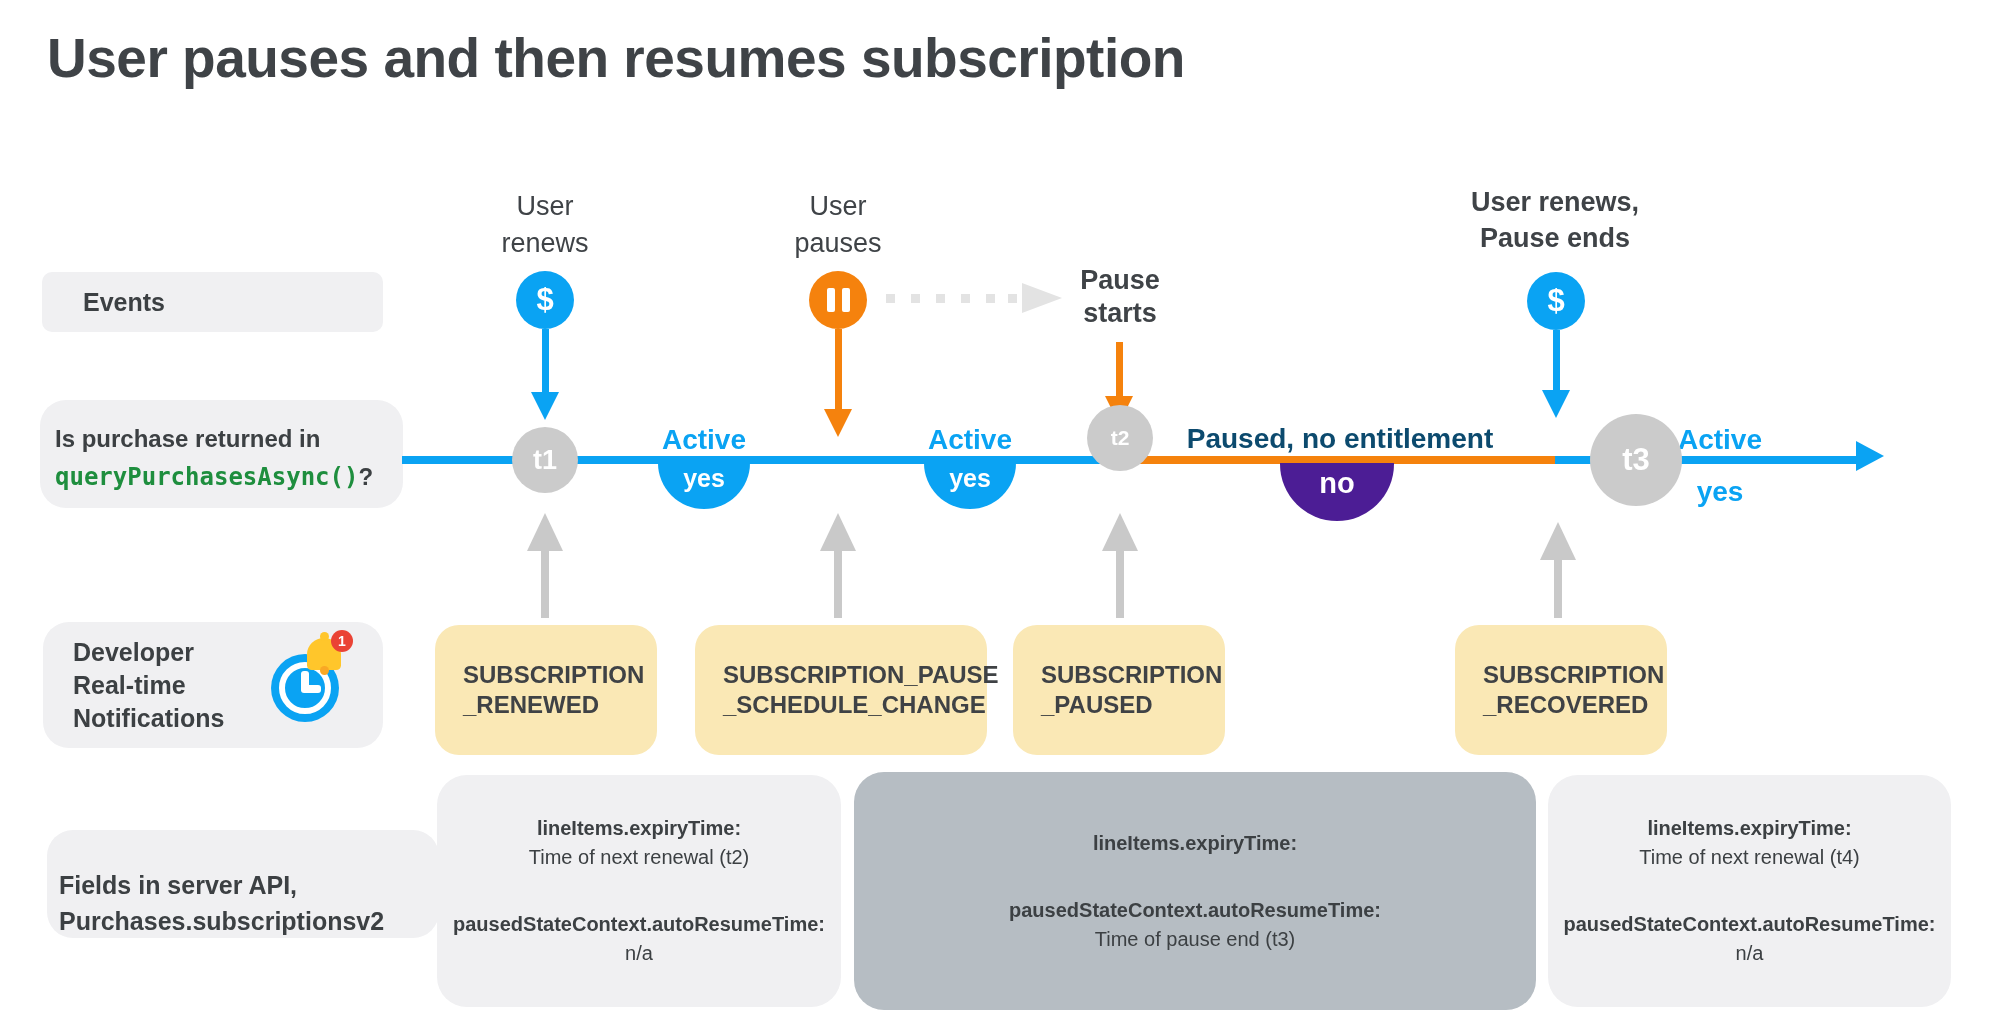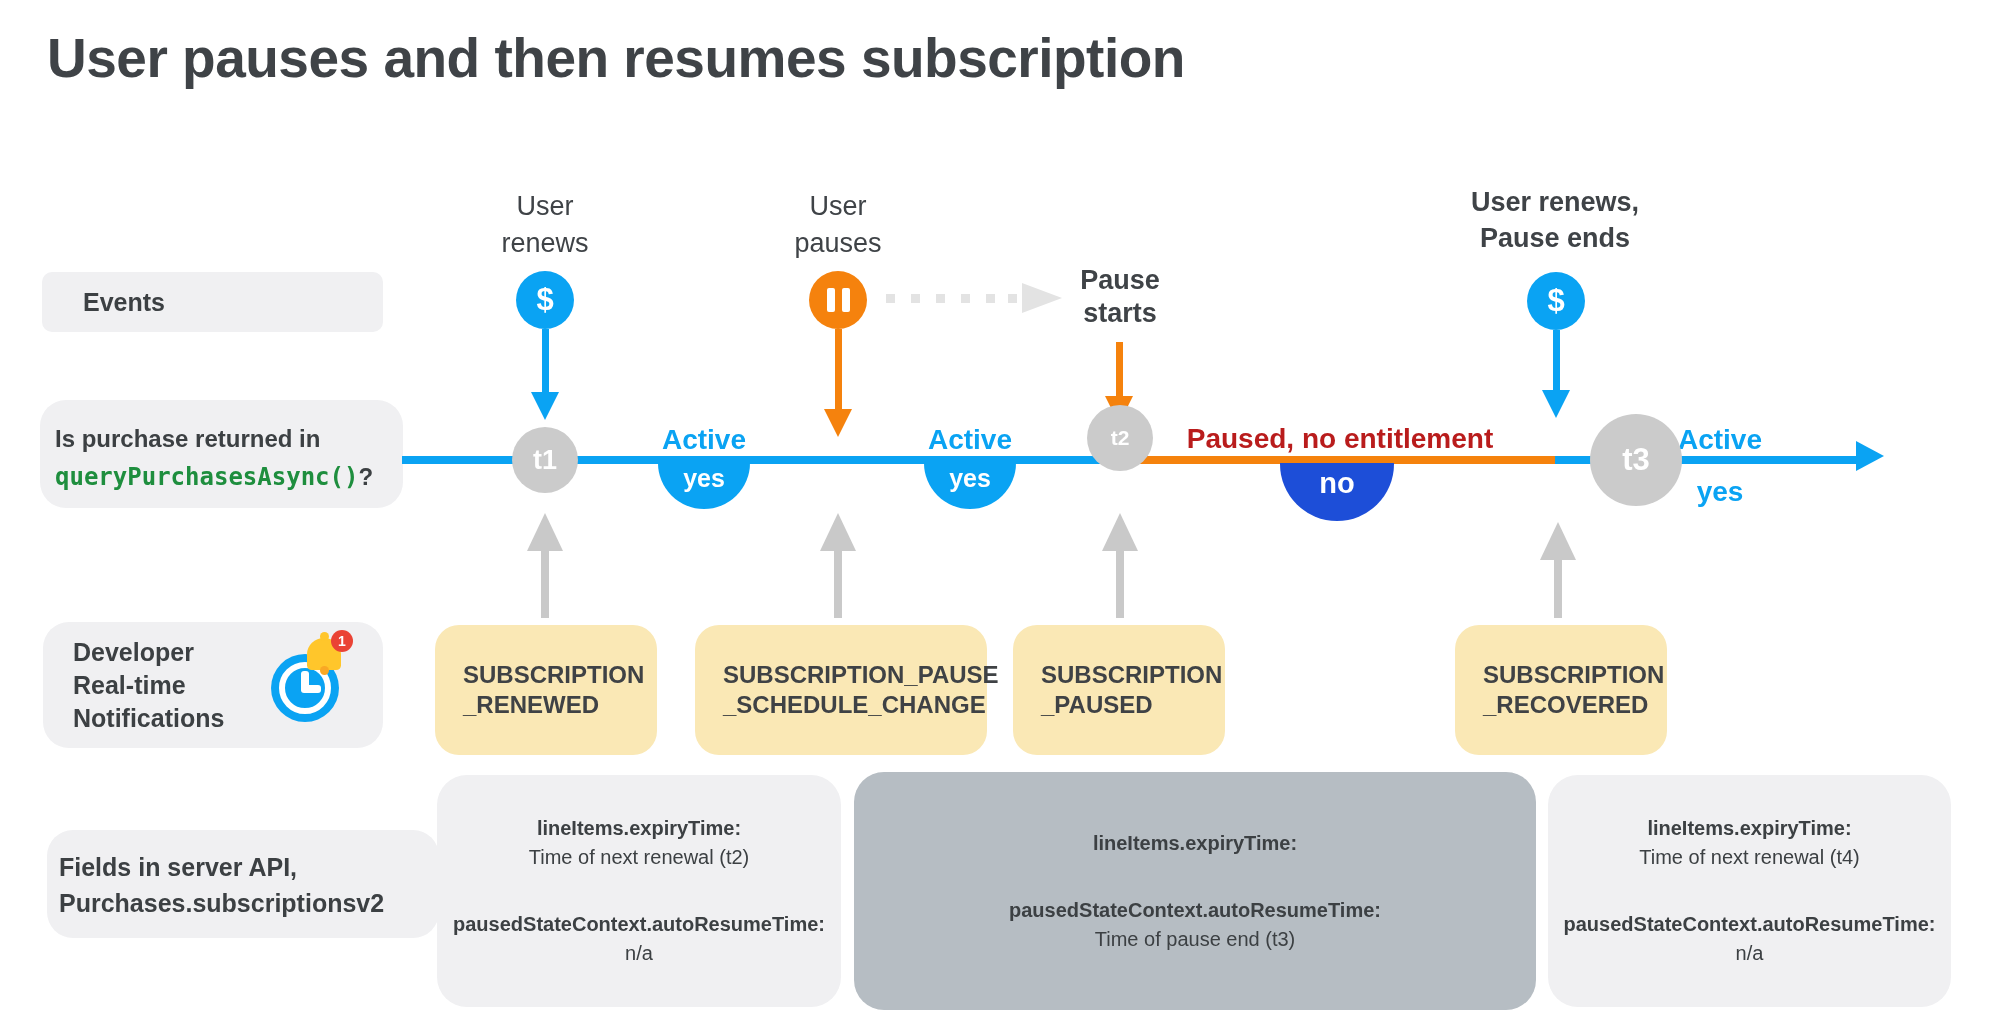--- a/index.html
+++ b/index.html
@@ -15,21 +15,21 @@
   
   .side-box{position:absolute;background:#f0f0f2;color:#3c4043;font-weight:700;}
   .events-box{left:42px;top:272px;width:341px;height:60px;border-radius:10px;
     font-size:25px;line-height:60px;padding-left:41px;box-sizing:border-box;}
   .query-box{left:40px;top:400px;width:363px;height:108px;border-radius:26px;
     font-size:24px;line-height:38px;padding:20px 0 0 15px;box-sizing:border-box;}
   .code{font-family:"DejaVu Sans Mono",monospace;color:#1e8e3e;font-weight:700;font-size:24px;}
   .rtdn-box{left:43px;top:622px;width:340px;height:126px;border-radius:26px;
     font-size:25px;line-height:33px;padding:14px 0 0 30px;box-sizing:border-box;}
   .fields-box{left:47px;top:830px;width:392px;height:108px;border-radius:26px;
-    font-size:25px;line-height:36px;padding:19px 0 0 12px;box-sizing:border-box;}
+    font-size:25px;line-height:36px;padding:37px 0 0 12px;box-sizing:border-box;}
   
   .clock{position:absolute;left:228px;top:32px;width:68px;height:68px;border-radius:50%;background:#0aa3f3;}
   .clock-ring{position:absolute;left:8px;top:8px;right:8px;bottom:8px;border:6px solid #fff;border-radius:50%;}
   .hand-v{position:absolute;left:30px;top:17px;width:8px;height:20px;background:#fff;border-radius:3px;}
   .hand-h{position:absolute;left:30px;top:31px;width:20px;height:8px;background:#fff;border-radius:3px;}
   .bell{position:absolute;left:264px;top:16px;width:34px;height:32px;background:#ffc62b;
     border-radius:50% 50% 14% 14%;}
   .bell-knob{position:absolute;left:13px;top:-6px;width:9px;height:9px;background:#ffc62b;border-radius:50%;}
   .bell-clapper{position:absolute;left:13px;bottom:-5px;width:9px;height:9px;background:#f9a825;border-radius:50%;}
   .badge{position:absolute;left:288px;top:8px;width:22px;height:22px;background:#ea4335;border-radius:50%;
@@ -37,24 +37,24 @@
   
   .tl{position:absolute;top:456px;height:8px;}
   .tl-blue{background:#0aa3f3;}
   .tl-orange{background:#f5820d;}
   .tl-endhead{position:absolute;left:1856px;top:441px;width:0;height:0;
     border-left:28px solid #0aa3f3;border-top:15px solid transparent;border-bottom:15px solid transparent;}
   .marker{position:absolute;background:#cbcbcb;border-radius:50%;color:#fff;font-weight:700;
     display:flex;align-items:center;justify-content:center;z-index:5;}
   .seg-label{position:absolute;font-weight:700;font-size:28px;text-align:center;}
   .blue-t{color:#0aa3f3;}
-  .orange-t{color:#b91c1c;}
+  .orange-t{color:#0c4a6e;}
   .semi{position:absolute;top:463px;text-align:center;color:#fff;font-weight:700;font-size:25px;z-index:4;}
   .semi-blue{width:92px;height:45px;border-radius:0 0 92px 92px;background:#0aa3f3;padding-top:1px;}
-  .semi-orange{width:114px;height:54px;border-radius:0 0 114px 114px;background:#1d4ed8;font-size:29px;padding-top:4px;}
+  .semi-orange{width:114px;height:54px;border-radius:0 0 114px 114px;background:#4c1d95;font-size:29px;padding-top:4px;}
   
   .evt-label{position:absolute;text-align:center;font-size:27px;line-height:37px;color:#3f4347;}
   .evt-circle{position:absolute;width:58px;height:58px;border-radius:50%;display:flex;
     align-items:center;justify-content:center;color:#fff;font-weight:700;font-size:31px;z-index:3;}
   .c-blue{background:#0aa3f3;}
   .c-orange{background:#f5820d;}
   .pause-bars{display:flex;gap:7px;}
   .pause-bars span{display:block;width:8px;height:24px;background:#fff;border-radius:2px;}
   .stem{position:absolute;width:7px;}
   .stem-blue{background:#0aa3f3;}

